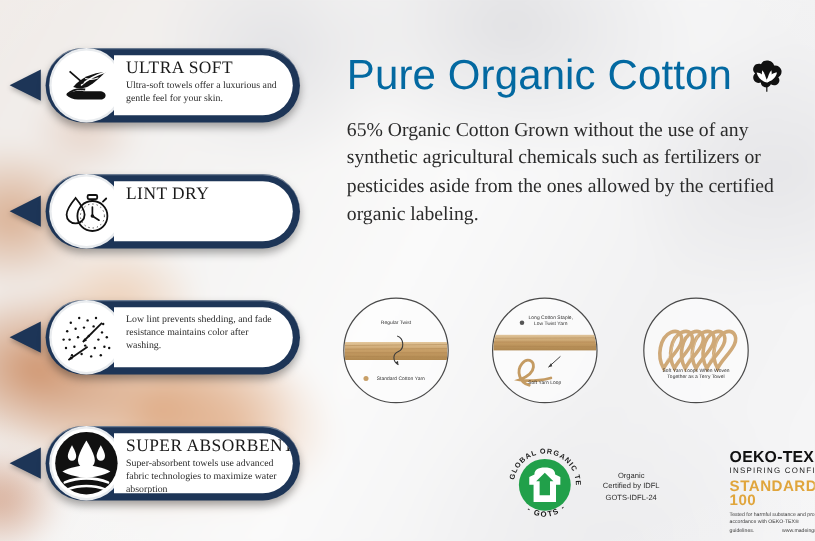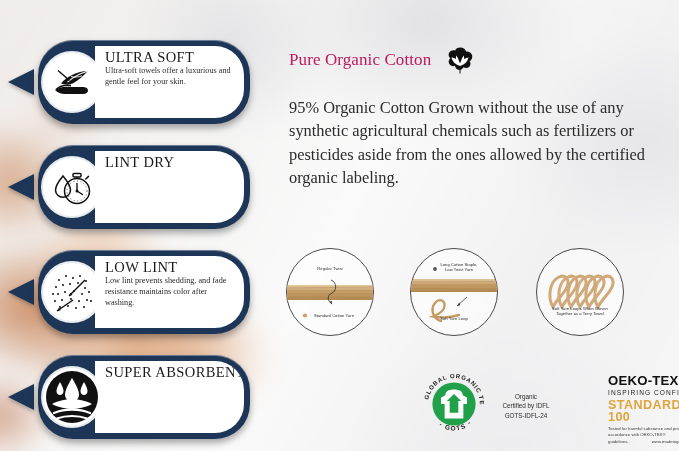--- a/index.html
+++ b/index.html
@@ -39,21 +39,21 @@
 
   
   #badges {
     position: absolute; left: 0; top: 0;
     width: 280px; height: 451px;
   }
   .badge {
     position: absolute;
     left: 38px;
     width: 212px;
-    height: 84px;
+    height: 62px;
   }
   .badge .tail {
     position: absolute;
     left: -30px; top: 50%;
     margin-top: -13px;
     width: 0; height: 0;
     border-top: 13px solid transparent;
     border-bottom: 13px solid transparent;
     border-right: 26px solid #1d3557;
     filter: drop-shadow(0 2px 2px rgba(0,0,0,.28));
@@ -102,23 +102,23 @@
   }
   .badge .iconwrap svg { display: block; }
 
   
   #headline {
     position: absolute;
     left: 289px; top: 43px;
     display: flex; align-items: center; gap: 12px;
   }
   #headline .h-text {
-    font-family: Liberation Serif, serif;
-    font-size: 17px;
-    color: #be185d;
+    font-family: Liberation Sans, sans-serif;
+    font-size: 35px;
+    color: #0369a1;
     letter-spacing: .1px;
     white-space: nowrap;
   }
   #bodycopy {
     position: absolute;
     left: 289px; top: 96px;
     width: 378px;
     font-family: "Liberation Serif", serif;
     font-size: 16.4px;
     line-height: 1.42;
@@ -239,21 +239,20 @@
         <path d="M28 12.9 L28 14.6" stroke="#111" stroke-width="1.6"></path>
         <path d="M36.8 15 L39.5 12.4" stroke="#111" stroke-width="1.5" stroke-linecap="round"></path>
       </svg>
     </div>
   </div>
 
   <div class="badge" style="top:250px">
     <div class="tail"></div>
     <div class="shell"></div>
     <div class="panel">
-      <div class="title">LOW LINT</div>
       <div class="desc">Low lint prevents shedding, and fade resistance maintains color after washing.</div>
     </div>
     <div class="iconwrap">
       <svg width="50" height="50" viewBox="0 0 50 50">
         <g fill="#111">
           <circle cx="12" cy="13" r="1"></circle>
             <circle cx="19" cy="9" r="1"></circle>
             <circle cx="26" cy="11" r="1"></circle>
           <circle cx="33" cy="9" r="1"></circle>
             <circle cx="39" cy="14" r="1"></circle>
@@ -285,20 +284,21 @@
         <path d="M10 44 L13.8 43.2 L11.8 40.8 Z" fill="#111"></path>
       </svg>
     </div>
   </div>
 
   <div class="badge" style="top:355px">
     <div class="tail"></div>
     <div class="shell"></div>
     <div class="panel">
       <div class="title">SUPER ABSORBENT:</div>
+      <div class="desc">Super-absorbent towels use advanced fabric technologies to maximize water absorption</div>
     </div>
     <div class="iconwrap">
       <svg width="58" height="58" viewBox="0 0 58 58">
         <circle cx="29" cy="29" r="26" fill="#111"></circle>
         <path d="M29 10 C29 10 22 21 22 26.5 C22 30.6 25.1 33.6 29 33.6 C32.9 33.6 36 30.6 36 26.5 C36 21 29 10 29 10 Z" fill="#fff"></path>
         <path d="M17 14 C17 14 13.5 20 13.5 23 C13.5 25.4 15.1 27 17 27 C18.9 27 20.5 25.4 20.5 23 C20.5 20 17 14 17 14 Z" fill="#fff"></path>
         <path d="M41 14 C41 14 37.5 20 37.5 23 C37.5 25.4 39.1 27 41 27 C42.9 27 44.5 25.4 44.5 23 C44.5 20 41 14 41 14 Z" fill="#fff"></path>
         <path d="M9 36 C15 32.5 24 31 29 31 C34 31 43 32.5 49 36 C43 39.5 34 41 29 41 C24 41 15 39.5 9 36 Z" fill="#fff"></path>
         <path d="M11 45 C17 42.5 23 41.6 29 41.6 C35 41.6 41 42.5 47 45" fill="none" stroke="#fff" stroke-width="2.2" stroke-linecap="round"></path>
         <path d="M14 50.5 C19 48.6 24 48 29 48 C34 48 39 48.6 44 50.5" fill="none" stroke="#fff" stroke-width="2" stroke-linecap="round"></path>
@@ -316,21 +316,21 @@
              C13.4 26.3 12.1 24.6 12 22.8 C10 23.7 7.6 23 6.4 21.1 C5.1 19.1 5.6 16.6 7.3 15.2
              C5.5 13.8 5 11.2 6.4 9.2 C7.7 7.3 10.2 6.7 12.2 7.6 C12.7 5.7 14.7 4.5 17 4.5 Z" fill="#111"></path>
     <path d="M17 30.5 L17 19.5" stroke="#111" stroke-width="1" fill="none"></path>
     <path d="M17 20.5 C15 16.5 11 14.5 8.5 14.5 C9.5 19 13 22 17 22.5 Z" fill="#fff"></path>
     <path d="M17 20.5 C19 16.5 23 14.5 25.5 14.5 C24.5 19 21 22 17 22.5 Z" fill="#fff"></path>
     <path d="M17 21.5 C16 17.5 15 14.5 13.2 12.5 C12.2 17 13.8 21 16.6 23 Z" fill="#fff"></path>
     <path d="M17 21.5 C18 17.5 19 14.5 20.8 12.5 C21.8 17 20.2 21 17.4 23 Z" fill="#fff"></path>
   </svg>
 </div>
 
-<div id="bodycopy">95% Organic Cotton Grown without the use of any synthetic agricultural chemicals such as fertilizers or pesticides aside from the ones allowed by the certified organic labeling.</div>
+<div id="bodycopy">65% Organic Cotton Grown without the use of any synthetic agricultural chemicals such as fertilizers or pesticides aside from the ones allowed by the certified organic labeling.</div>
 
 <div id="yarns">
 
   <div class="yarn" style="left:4px">
     <svg width="86" height="86" viewBox="0 0 86 86">
       <defs>
         <linearGradient id="tan1" x1="0" y1="0" x2="0" y2="1">
           <stop offset="0%" stop-color="#e3c79c"></stop>
             <stop offset="45%" stop-color="#c89f67"></stop>
           <stop offset="100%" stop-color="#b08850"></stop>

